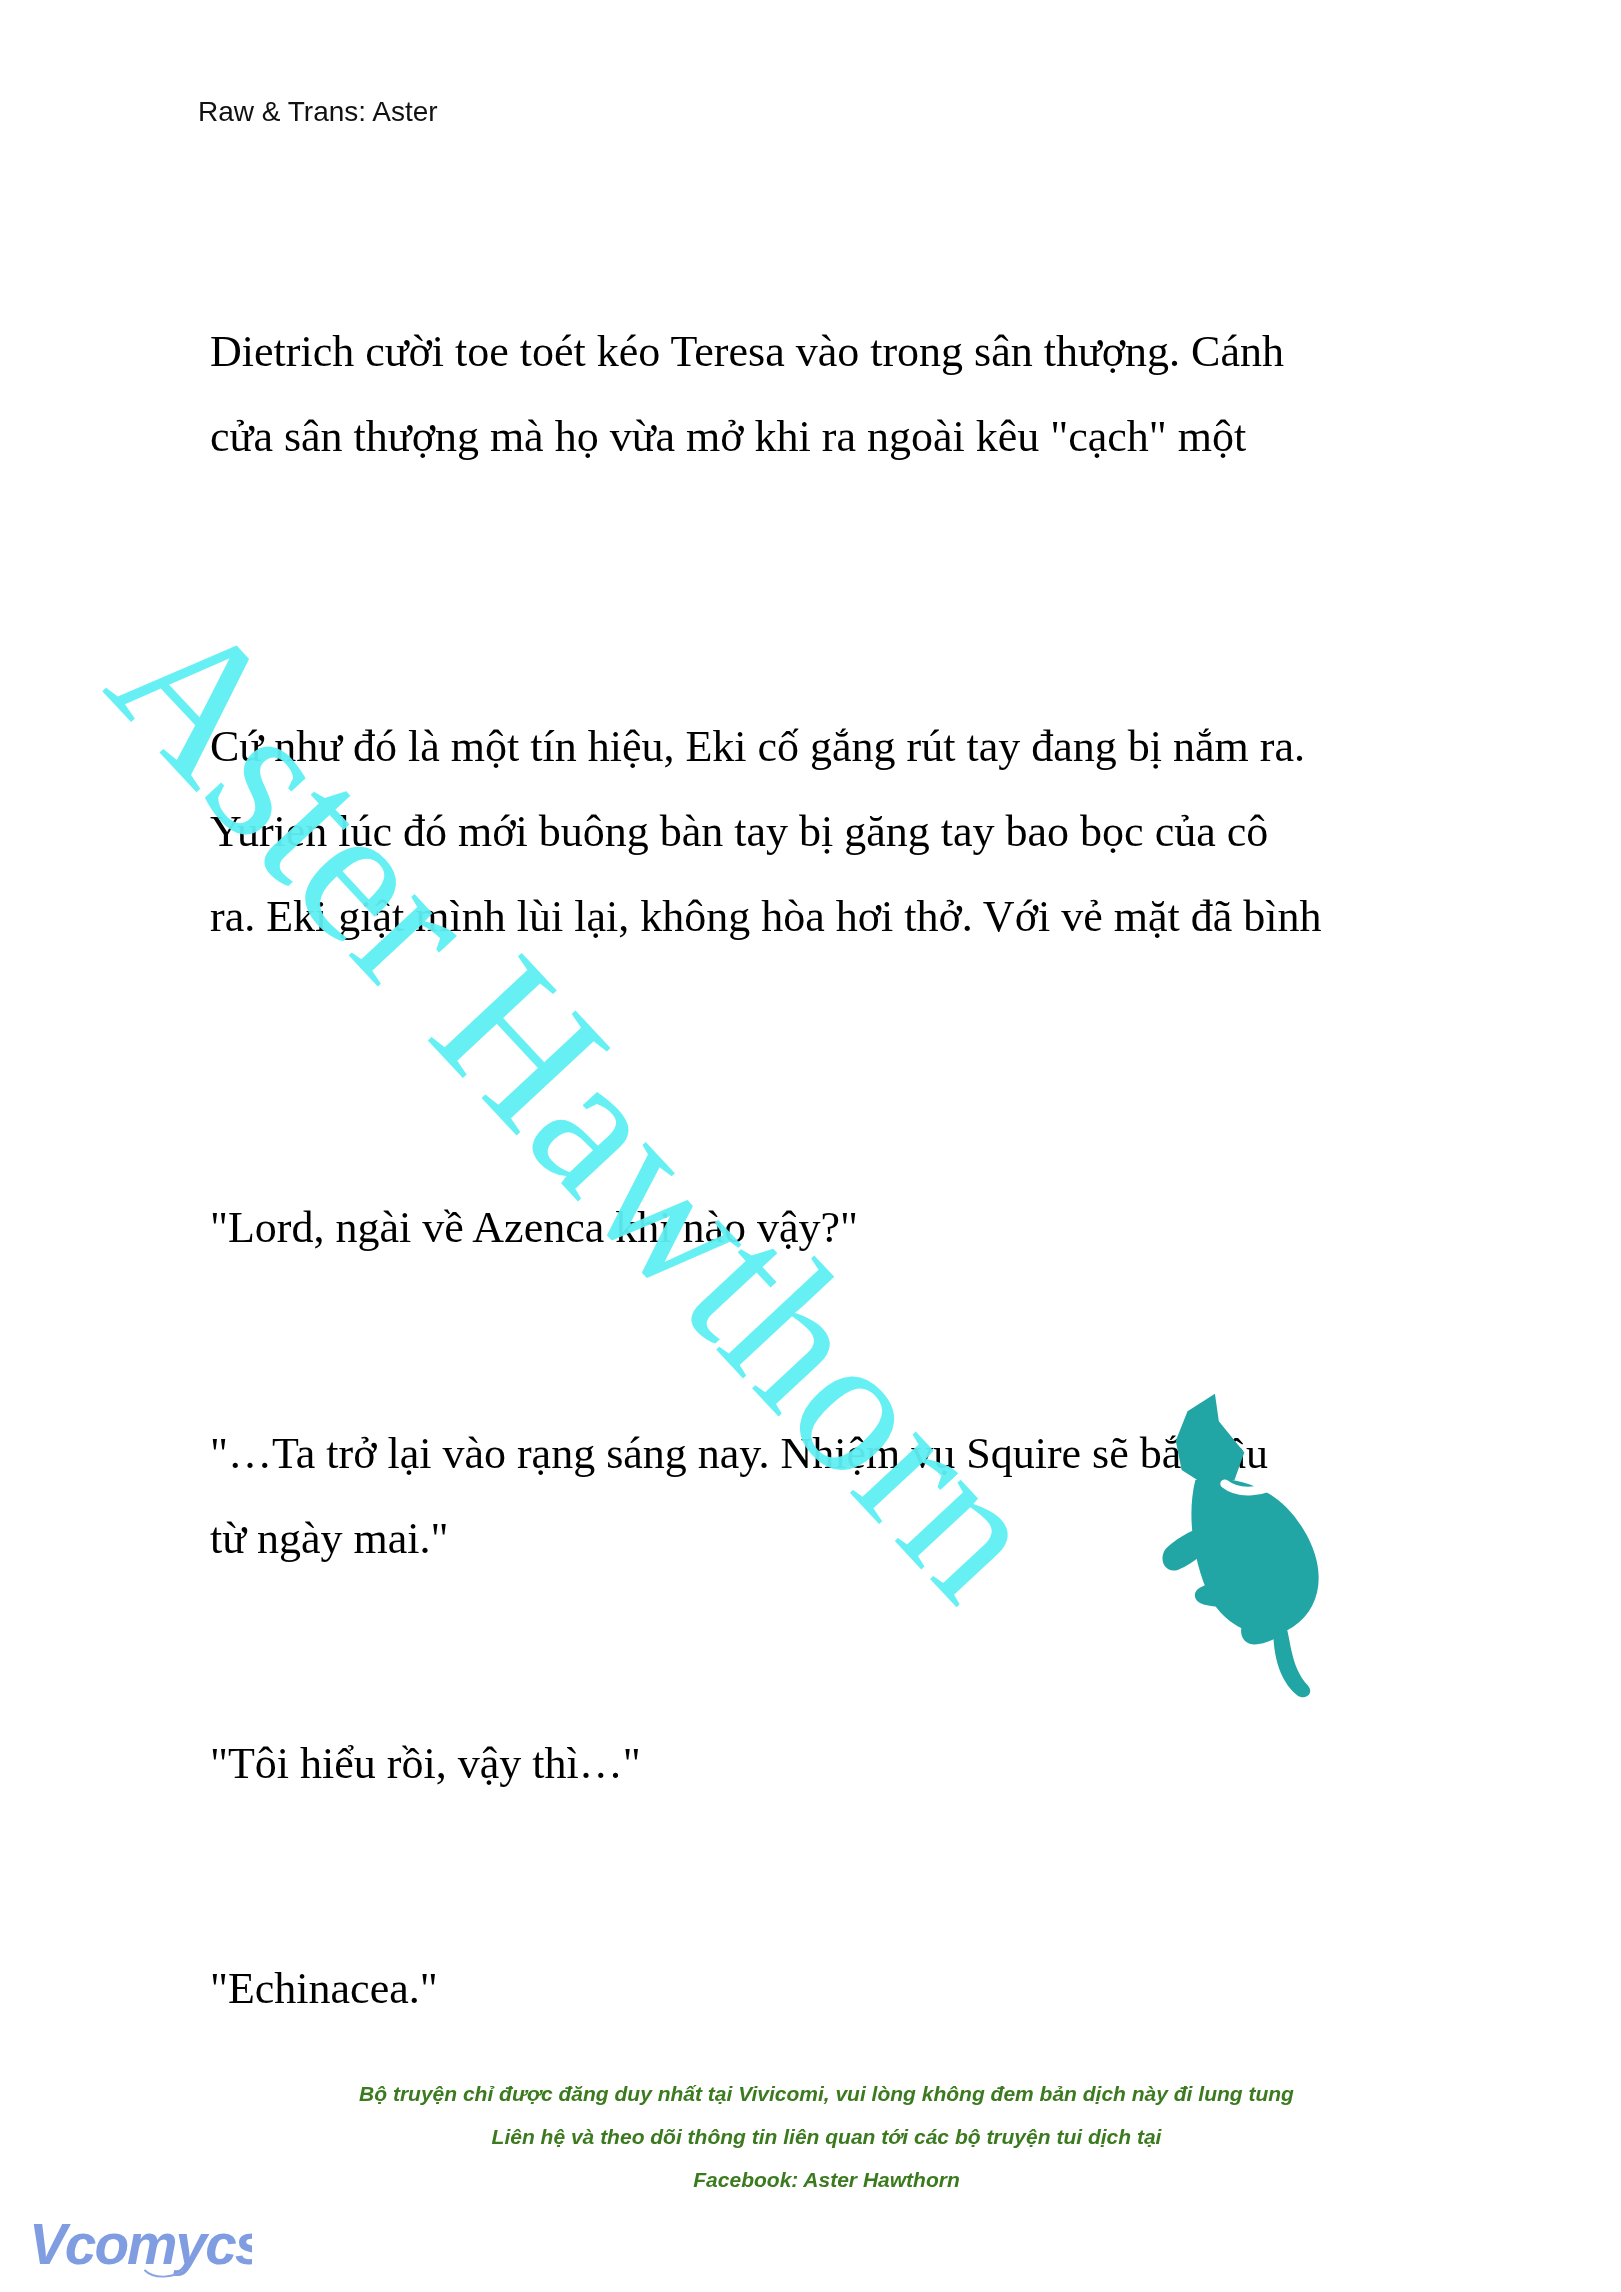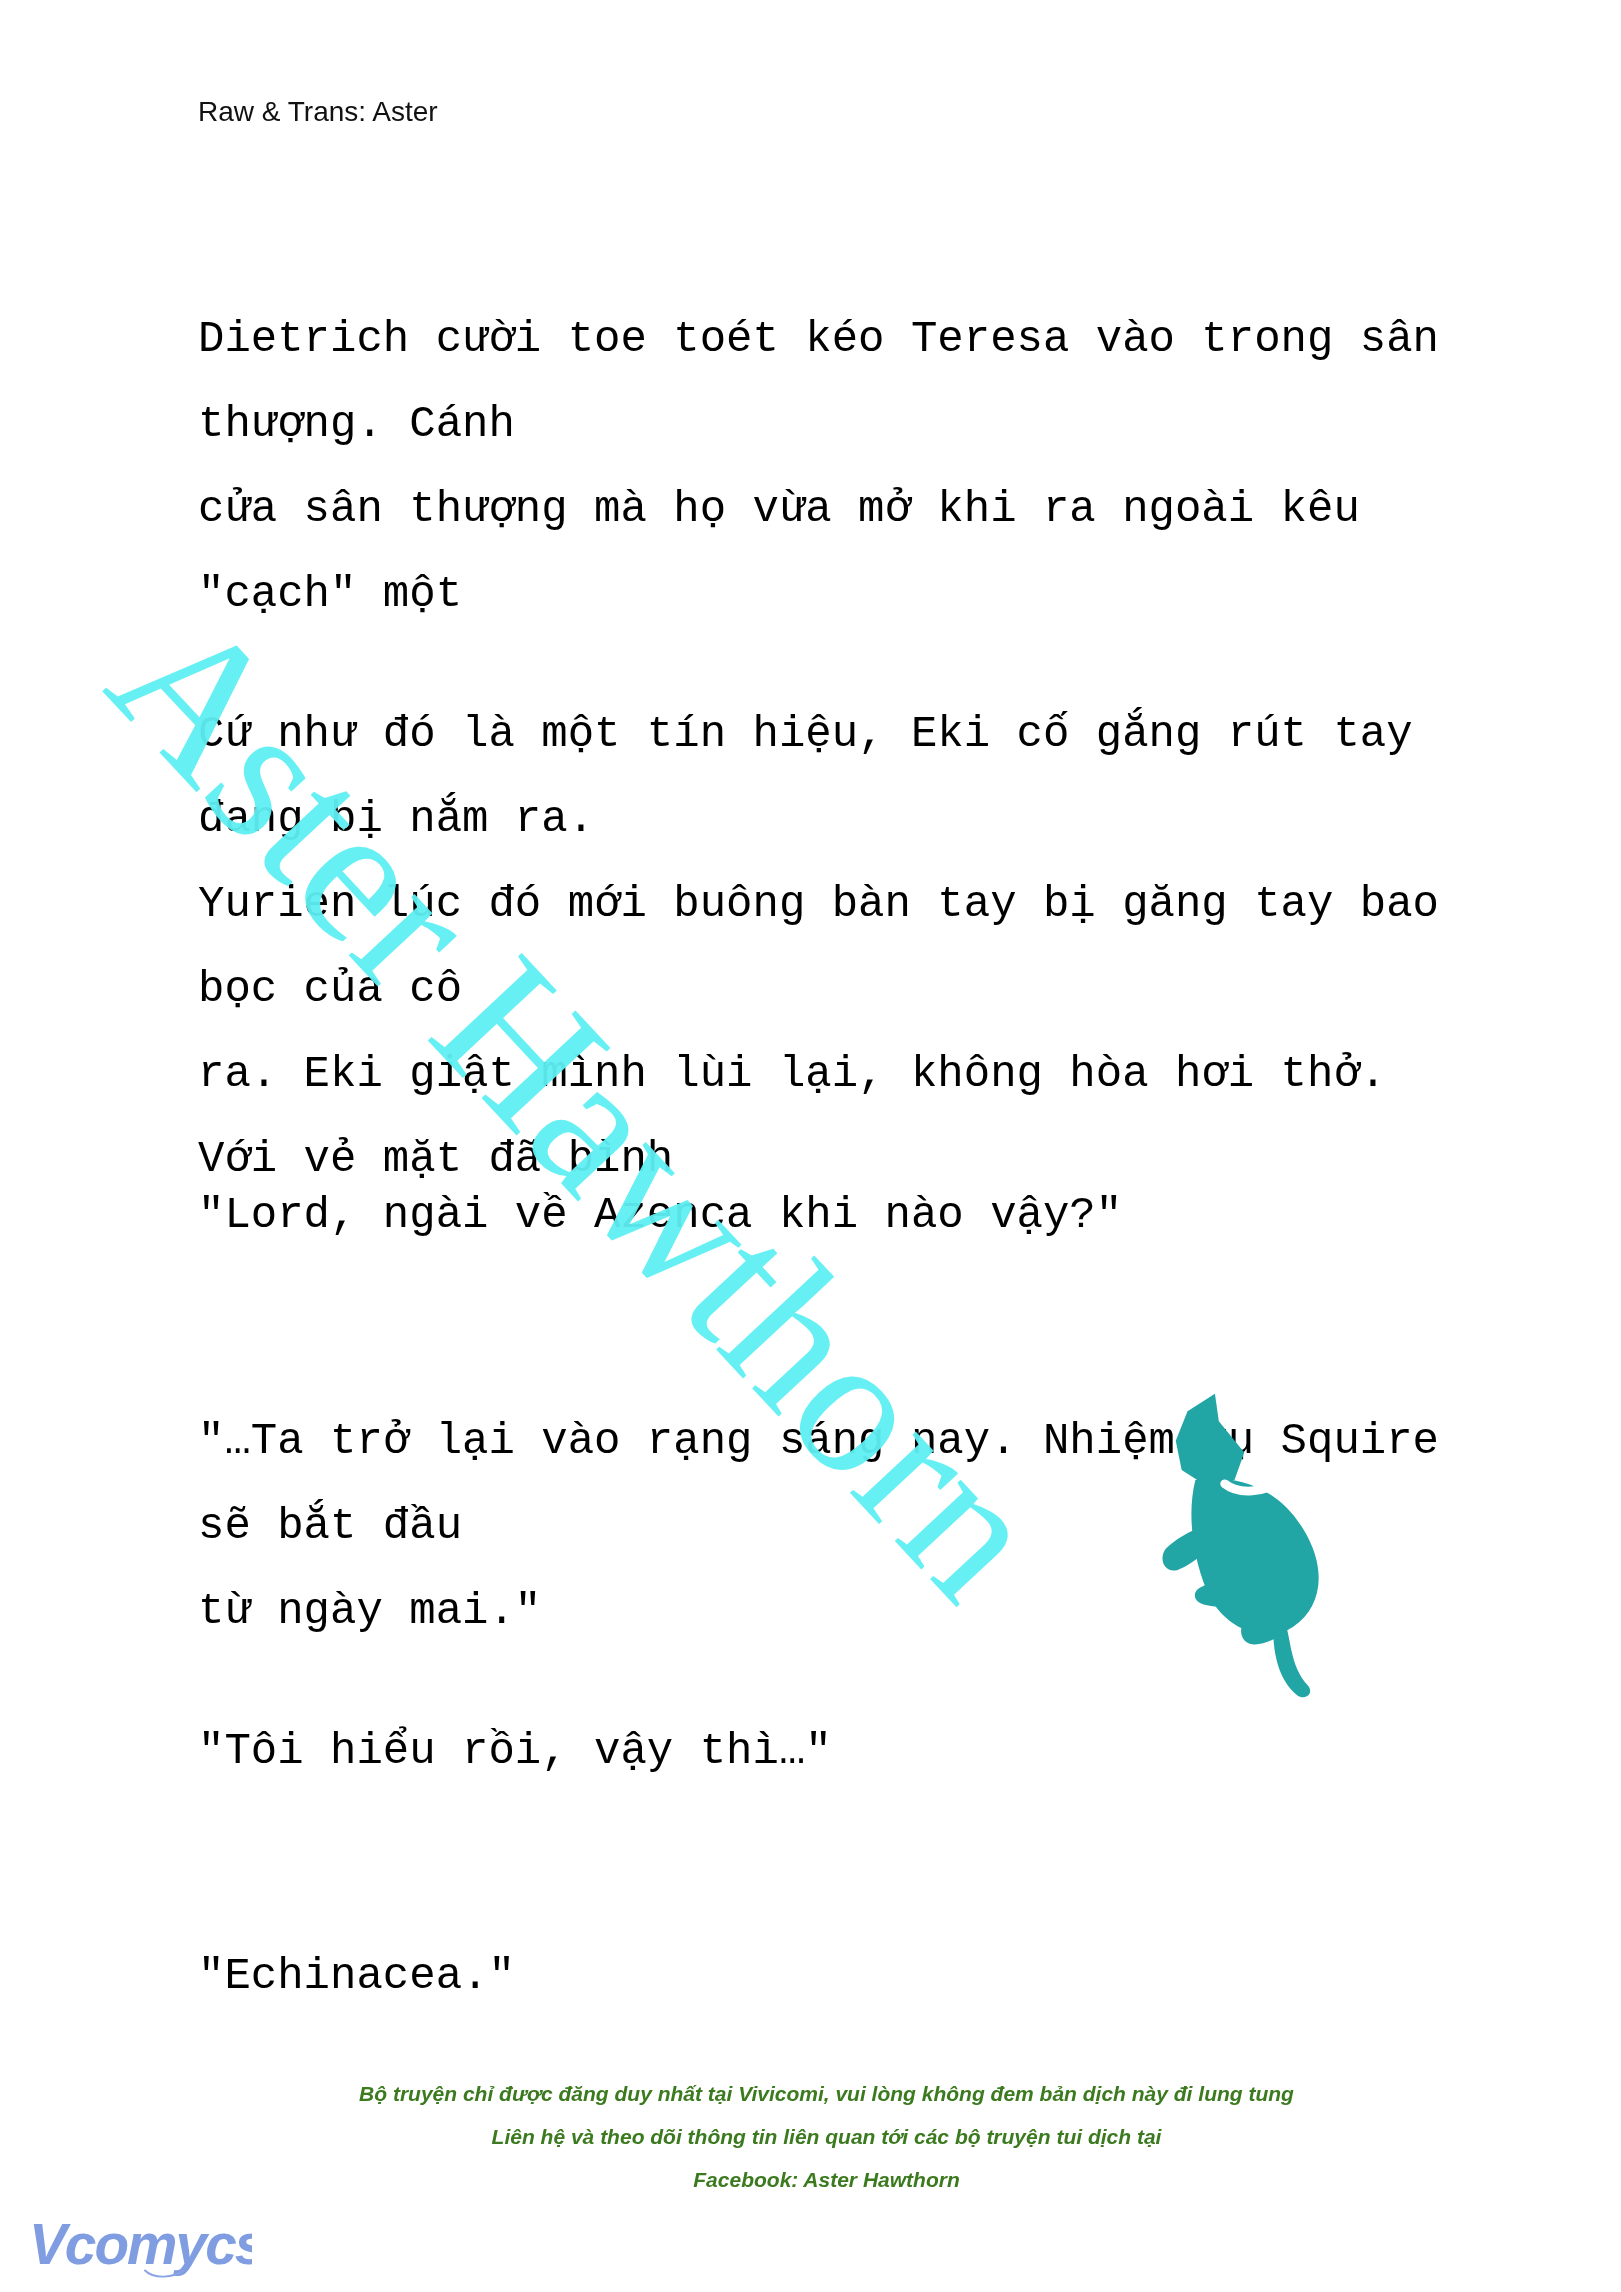--- a/index.html
+++ b/index.html
@@ -4,22 +4,22 @@
   <style>
     html, body { margin: 0; padding: 0; background: #ffffff; }
     body { width: 1621px; height: 2293px; position: relative; overflow: hidden; }
     .page { position: absolute; inset: 0; }
     .header-credit {
       position: absolute; left: 198px; top: 96px;
       font-family: "Liberation Sans", sans-serif; font-size: 28px; color: #111;
     }
     .para {
       position: absolute; left: 198px; width: 1274px;
-      font-family: Liberation Mono, monospace; font-size: 44px; line-height: 85px;
-      color: #000; margin: 0; z-index: 2;
+      font-family: Liberation Serif, serif; font-size: 44px; line-height: 85px;
+      color: #000; margin: 12px; z-index: 2;
     }
     .footer-note {
       position: absolute; left: 0; width: 1621px; text-align: center;
       font-family: "Liberation Sans", sans-serif; font-style: italic; font-weight: bold;
       font-size: 21px; color: #3b7a1e; line-height: 43px; z-index: 2; padding-left: 16px;
     }
     .watermark {
       position: absolute; left: 221px; top: 578px;
       font-family: "Liberation Serif", serif; font-size: 196px; color: #5ff0f4;
       transform-origin: 0 0; transform: rotate(47deg);

